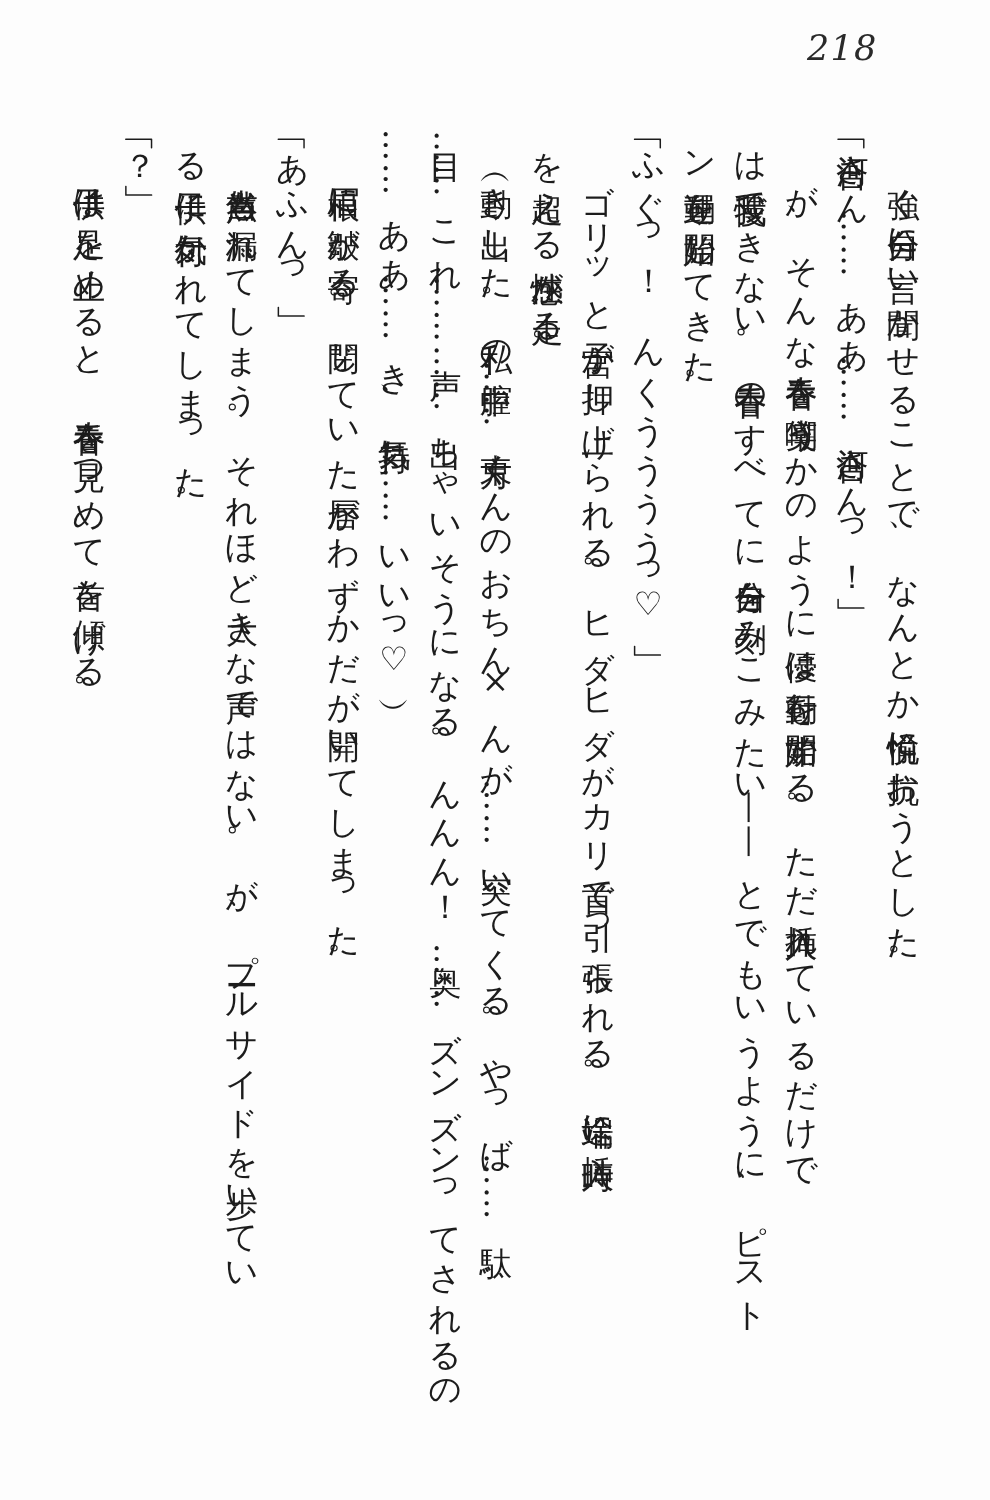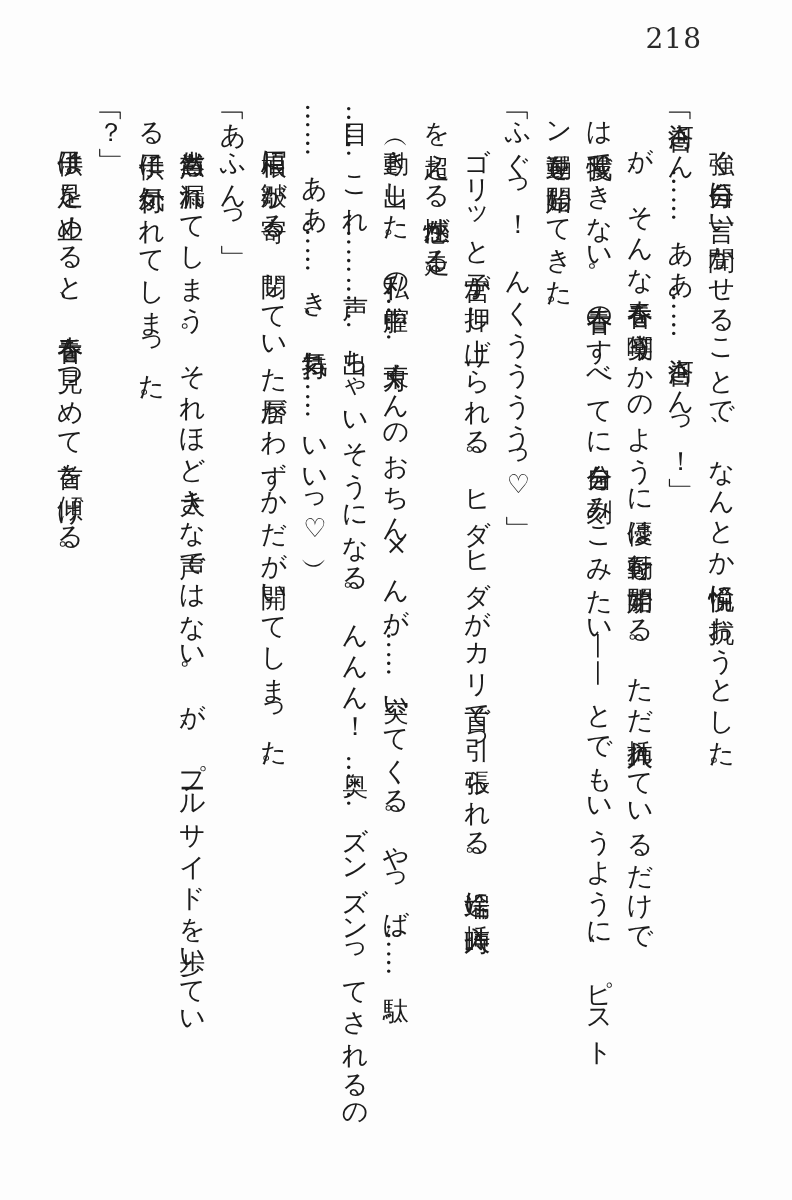--- a/index.html
+++ b/index.html
@@ -17,20 +17,21 @@
     width: 792px;
     height: 1200px;
     background: #fdfdfd;
     overflow: hidden;
   }
   .page-number {
     position: absolute;
     top: 22px;
     right: 90px;
     font-size: 28px;
+    font-style: italic;
     color: #2a2a2a;
     letter-spacing: 1px;
     font-family: "DejaVu Serif", "Liberation Serif", serif;
   }
   .text-block {
     position: absolute;
     top: 103px;
     right: 50px;
     width: 692px;
     height: 1048px;

